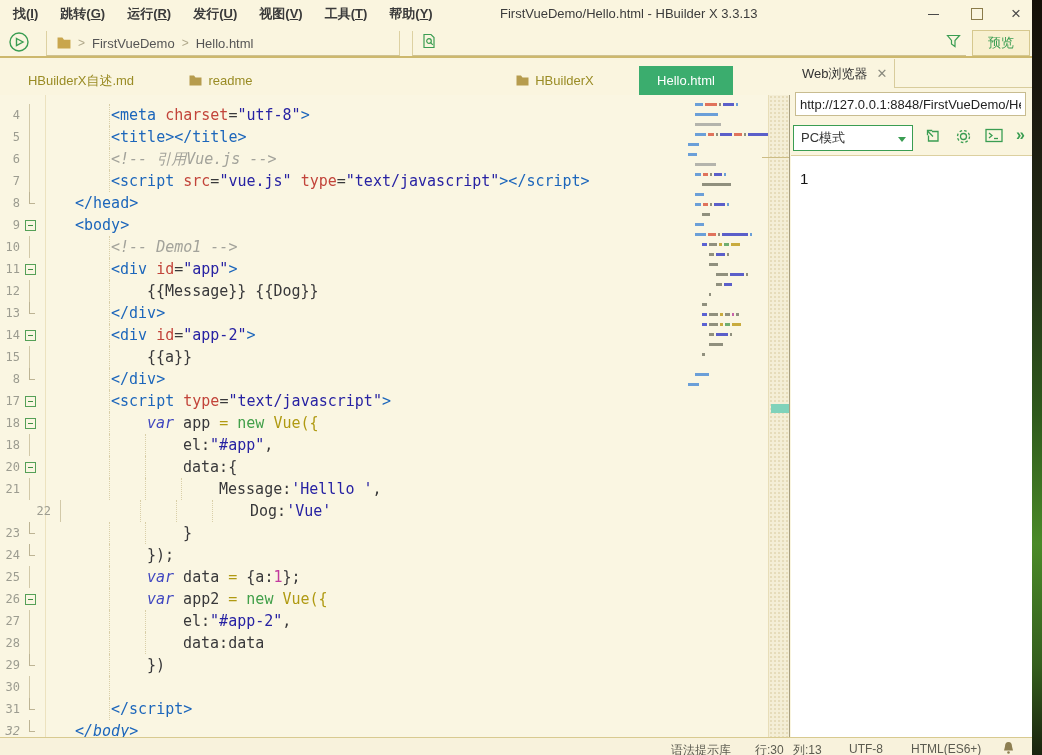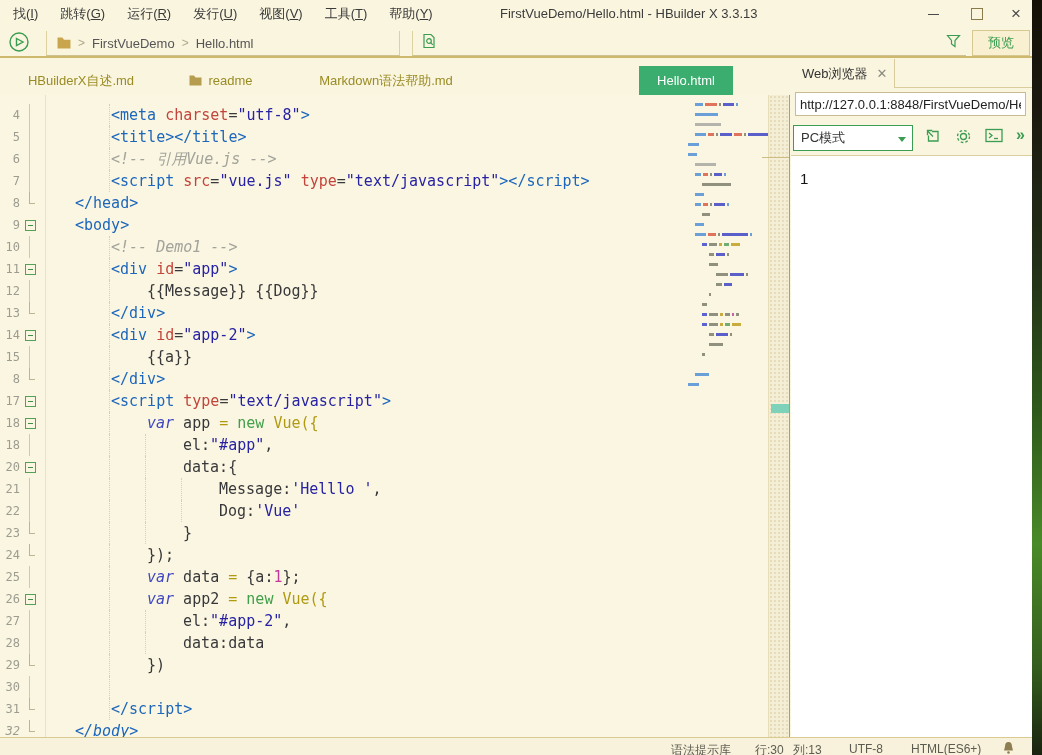--- a/index.html
+++ b/index.html
@@ -1,21 +1,21 @@
 <!DOCTYPE html>
 <html><head>
 <meta charset="utf-8">
 <style>
   html,body{margin:0;padding:0;background:#e8e8e8;}
   #window{position:relative;width:1042px;height:755px;overflow:hidden;background:#faf5df;
           font-family:"Liberation Sans","DejaVu Sans",sans-serif;-webkit-font-smoothing:antialiased;}
   
   .titlebar{position:absolute;left:0;top:0;width:1032px;height:28px;}
   #menu-items{position:absolute;left:2px;top:0;height:28px;display:flex;align-items:center;}
-  .menu-item{padding:0 11px;font-size:13px;color:#3a3a3a;white-space:nowrap;cursor:default;}
+  .menu-item{padding:0 11px;font-size:13px;color:#3a3a3a;white-space:nowrap;cursor:default;font-weight:bold;}
   .menu-item .mn{text-decoration:underline;}
   .win-title{position:absolute;left:500px;top:6px;font-size:13px;color:#3c3c3c;white-space:nowrap;}
   .winbtn{position:absolute;top:0;height:28px;display:flex;align-items:center;justify-content:center;}
   .btn-min{left:914px;width:38px;}
   .btn-max{left:958px;width:38px;}
   .btn-close{left:1000px;width:32px;font-size:17px;color:#4a4a4a;}
   .min-bar{width:11px;height:1px;background:#4a4a4a;}
   .max-box{width:10px;height:10px;border:1px solid #8a7b4a;}
   
   .run-btn{position:absolute;left:8px;top:31px;width:22px;height:22px;}
@@ -164,22 +164,27 @@
         <span class="tab-label">HBuilderX自述.md</span>
       </div>
       <div class="tab tab-1">
   <span class="folder-ic">
           <svg width="13" height="11" viewBox="0 0 13 11">
             <path d="M0.5 0.5 H5 L6.5 2.5 H12.5 V10.5 H0.5 Z" fill="#b69c4e"></path>
           </svg>
         </span>
 <span class="tab-label">readme</span>
       </div>
-      <div class="tab tab-2">
-        <span class="tab-label">Markdown语法帮助.md</span>
+      <div class="tab tab-3">
+  <span class="folder-ic">
+          <svg width="13" height="11" viewBox="0 0 13 11">
+            <path d="M0.5 0.5 H5 L6.5 2.5 H12.5 V10.5 H0.5 Z" fill="#b69c4e"></path>
+          </svg>
+        </span>
+<span class="tab-label">HBuilderX</span>
       </div>
       <div class="tab tab-4 tab-active">
         <span class="tab-label">Hello.html</span>
       </div>
     </div>
 
   <div id="editor">
     <div class="gutter-vline"></div>
     <div id="codearea">
         <div class="code-row" style="top: 9px;">
@@ -285,21 +290,21 @@
           <span class="codetext" style="left: 183px;"><span class="tok-p">data:{</span></span>
         </div>
         <div class="code-row" style="top: 383px;">
           <span class="lineno">21</span>
           <span class="f-line"></span>
           <span class="guide" style="left: 109px;"></span>
           <span class="guide" style="left: 145px;"></span>
           <span class="guide" style="left: 181px;"></span>
           <span class="codetext" style="left: 219px;"><span class="tok-p">Message:</span><span class="tok-s">'Helllo '</span><span class="tok-p">,</span></span>
         </div>
-        <div class="code-row" style="top: 405px;">
+        <div class="code-row" style="top: 405px; margin-left: 31px;">
           <span class="lineno">22</span>
           <span class="f-line"></span>
           <span class="guide" style="left: 109px;"></span>
           <span class="guide" style="left: 145px;"></span>
           <span class="guide" style="left: 181px;"></span>
           <span class="codetext" style="left: 219px;"><span class="tok-p">Dog:</span><span class="tok-s">'Vue'</span></span>
         </div>
         <div class="code-row" style="top: 427px;">
           <span class="lineno">23</span>
           <span class="f-end"></span>

